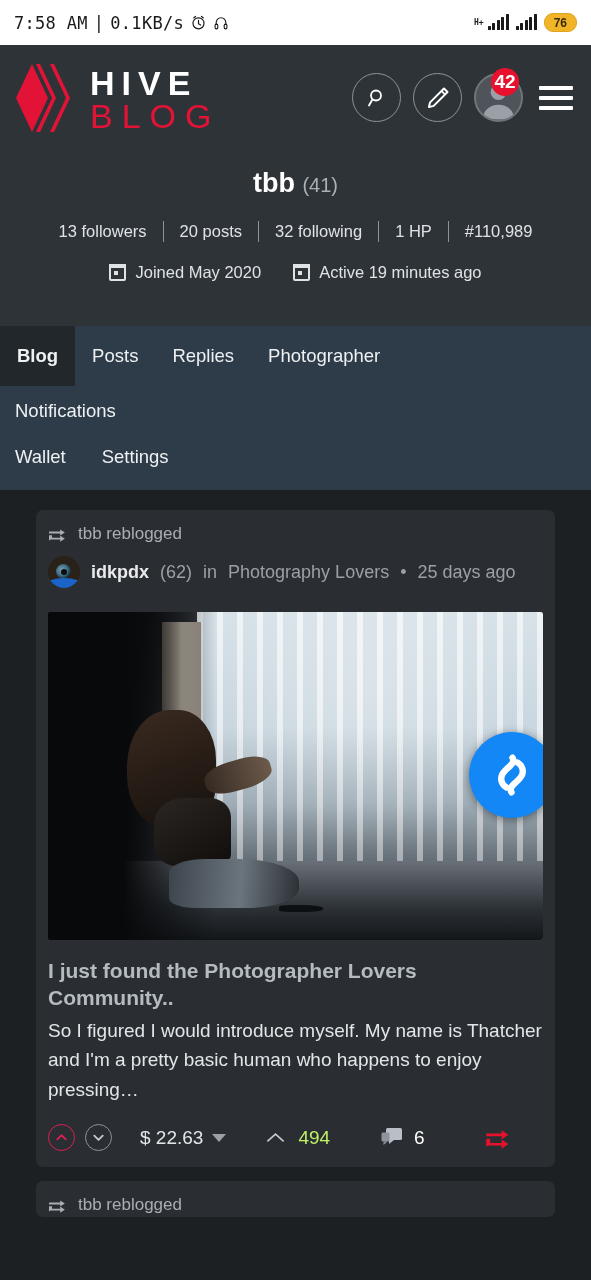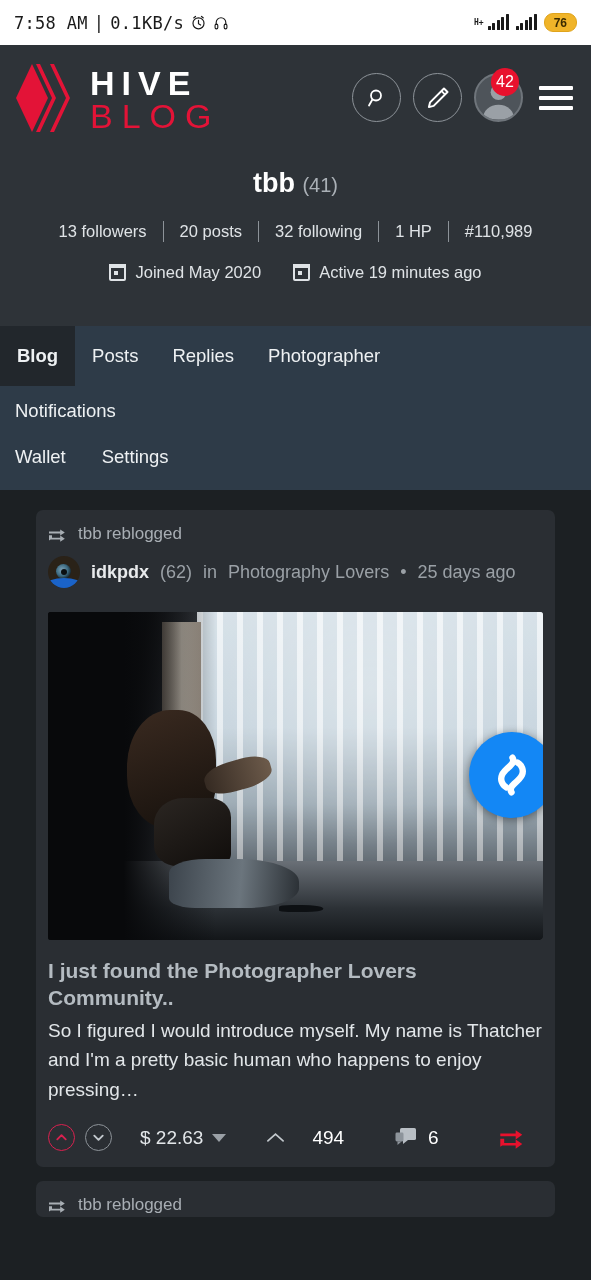--- a/index.html
+++ b/index.html
@@ -39,21 +39,21 @@
   }
   .brand{ display:flex; align-items:flex-end; gap:14px; }
   .brand-txt{ line-height:.98; }
   .brand-hive{ font-size:34px; font-weight:700; letter-spacing:7px; color:#fff; }
   .brand-blog{ font-size:34px; font-weight:400; letter-spacing:9px; color:#e31337; }
   .hdr-icons{ display:flex; align-items:center; gap:12px; position:relative;}
   .circ{ width:49px;height:49px;border-radius:50%;border:1.5px solid #8d9399;
     display:flex;align-items:center;justify-content:center; }
   .avatar-circ{ border:2px solid #6f757b; background:#4e545a; overflow:hidden;}
   .badge{ position:absolute; top:-5px; right:54px;
-    background:#e8112d; color:#fff; font-size:16px; font-weight:400;
+    background:#e8112d; color:#fff; font-size:19px; font-weight:700;
     min-width:28px;height:28px;border-radius:14px;
     display:flex;align-items:center;justify-content:center; }
   .burger{ width:34px; display:flex;flex-direction:column;gap:6px; margin-left:4px;}
   .burger span{ display:block;height:4px;background:#fff;border-radius:1px;}
 
   
   .profile{ background:#2e3338; padding:18px 10px 44px; text-align:center; }
   .pname{ font-size:27px; font-weight:700; color:#fff; }
   .pname small{ font-size:20px; font-weight:400; color:#aab0b6; }
   .pstats{ margin-top:22px; display:flex; justify-content:center;
@@ -135,21 +135,21 @@
   .pbody{ margin-top:4px; font-size:19px; color:#e2e6e9; line-height:1.55; }
   .actions{ margin-top:20px; display:flex; align-items:center;
     gap:0; font-size:19px; color:#e2e6e9; padding-bottom:6px;}
   .vcirc{ width:27px;height:27px;border-radius:50%;border:1.5px solid #d9214f;
     display:flex;align-items:center;justify-content:center;flex:none;}
   .vcirc.down{ border-color:#8d9399; margin-left:10px;}
   .payout{ margin-left:28px; display:flex;align-items:center;gap:9px;
     font-weight:400; }
   .caret{ width:0;height:0;border-left:7px solid transparent;
     border-right:7px solid transparent;border-top:8px solid #9aa0a6;}
-  .votes{ margin-left:40px; display:flex;align-items:center;gap:27px;color:#ffffff;}
+  .votes{ margin-left:40px; display:flex;align-items:center;gap:13px;color:#bef264;}
   .cmts{ margin-left:50px; display:flex;align-items:center;gap:10px;color:#fff;}
   .resteem{ margin-left:60px; display:flex;align-items:center;}
 
   .card.partial{ padding-bottom:0; height:36px; overflow:hidden; }
 </style>
 </head>
 <body>
 
 <div class="statusbar">
   <div class="sb-left">

